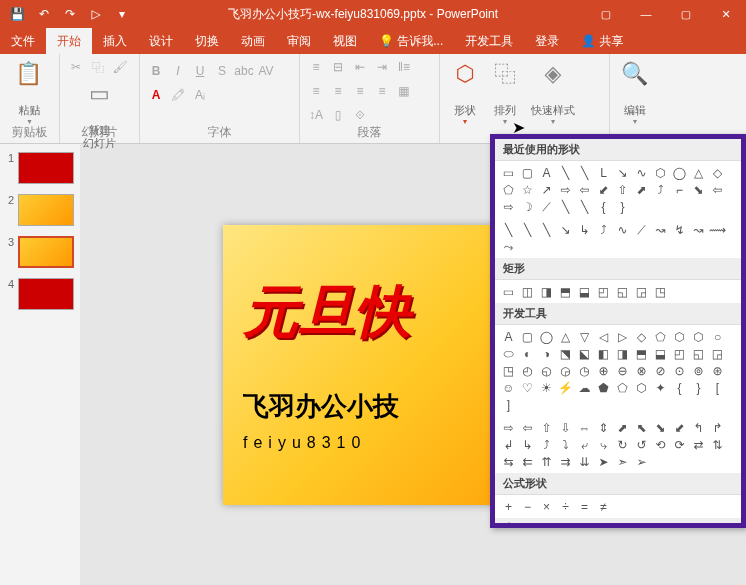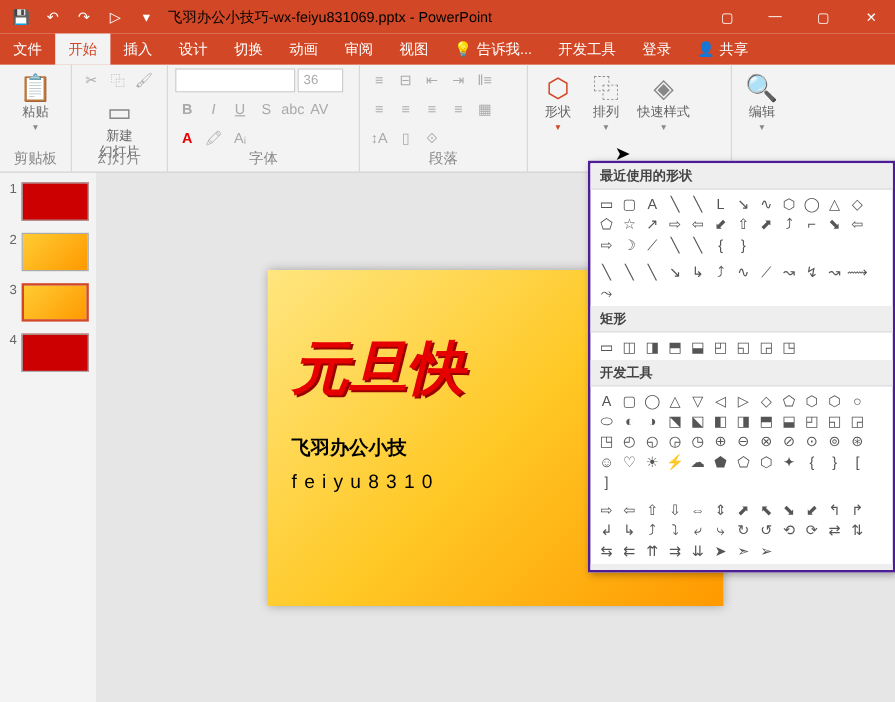--- a/index.html
+++ b/index.html
@@ -1,48 +1,48 @@
 <!DOCTYPE html>
 <html><head>
 <meta charset="utf-8">
 <style>
 *{margin:0;padding:0;box-sizing:border-box;font-family:"Microsoft YaHei",sans-serif;font-size:12px;user-select:none}
 body{width:746px;height:585px;background:#f3f3f3;overflow:hidden;position:relative}
 .title-bar{height:28px;background:#d24726;display:flex;align-items:center;color:#fff}
 .qat{display:flex;gap:2px;padding:0 6px}
 .qat-btn{width:24px;height:24px;display:flex;align-items:center;justify-content:center;cursor:pointer;color:#fff;font-size:12px}
-.title-text{flex:1;text-align:left;font-size:12px;color:#000000}
+.title-text{flex:1;text-align:center;font-size:12px;color:#ffffff}
 .win-btns{display:flex}
 .win-btn{width:40px;height:28px;display:flex;align-items:center;justify-content:center;cursor:pointer;font-size:11px}
 .ribbon-tabs{height:26px;background:#d24726;display:flex;color:#fff}
 .tab{padding:5px 11px;cursor:pointer;font-size:12px;color:#fff}
 .tab.active{background:#f3f3f3;color:#d24726}
 .ribbon{height:90px;background:#f3f3f3;border-bottom:1px solid #ccc;display:flex}
 .group{border-right:1px solid #d8d8d8;padding:3px 6px 0;display:flex;flex-direction:column;position:relative}
 .group-label{position:absolute;bottom:2px;left:0;right:0;text-align:center;font-size:12px;color:#888}
 .group-row{display:flex;gap:2px;align-items:center}
 .big-btn{display:flex;flex-direction:column;align-items:center;padding:3px 5px;cursor:pointer;color:#888}
 .big-icon{width:28px;height:28px;display:flex;align-items:center;justify-content:center;font-size:22px}
-.big-label{font-size:11px;margin-top:0;line-height:1.2;text-align:center;color:#666}
+.big-label{font-size:11px;margin-top:16px;line-height:1.2;text-align:center;color:#666}
 .sm-btn{width:20px;height:20px;display:flex;align-items:center;justify-content:center;cursor:pointer;color:#aaa;font-size:12px}
 .font-box{width:100px;height:20px;border:1px solid #ccc;background:#fff;padding:0 4px;color:#aaa;font-size:11px;display:flex;align-items:center}
 .shapes-btn{color:#d24726}
 .workspace{display:flex;height:441px}
 .thumb-panel{width:80px;background:#f3f3f3;padding:8px 4px;overflow:hidden}
 .thumb{display:flex;gap:4px;margin-bottom:10px;cursor:pointer}
 .thumb-num{width:10px;font-size:11px;color:#666;text-align:right}
 .thumb-slide{width:56px;height:32px;border:1px solid #aaa;background:#fff;position:relative}
 .thumb.sel .thumb-slide{border:2px solid #d24726}
 .thumb-yellow{background:linear-gradient(135deg,#fc3,#f90)}
 .slide-area{flex:1;background:#e6e6e6;display:flex;align-items:center;justify-content:center;overflow:hidden}
 .slide{width:380px;height:280px;background:linear-gradient(135deg,#ffe680 0%,#ffc926 50%,#ff9900 100%);box-shadow:0 0 8px rgba(0,0,0,.3);position:relative;padding:30px 20px}
-.slide-title{font-size:48px;font-weight:900;color:#e60000;text-shadow:2px 2px 0 #900;font-style:italic;margin-top:20px}
-.slide-sub{font-size:16px;font-weight:700;color:#000;margin-top:24px}
+.slide-title{font-size:56px;font-weight:900;color:#e60000;text-shadow:2px 2px 0 #900;font-style:italic;margin-top:20px}
+.slide-sub{font-size:26px;font-weight:700;color:#000;margin-top:38px}
 .slide-id{font-size:16px;color:#000;margin-top:10px;letter-spacing:6px}
-.shapes-panel{position:absolute;left:490px;top:134px;width:256px;height:343px;background:#fff;border:2px solid #4c1d95;box-shadow:2px 2px 6px rgba(0,0,0,.3);overflow:hidden;z-index:100}
+.shapes-panel{position:absolute;left:490px;top:134px;width:256px;height:394px;background:#fff;border:5px solid #4c1d95;box-shadow:2px 2px 6px rgba(0,0,0,.3);overflow:hidden;z-index:100}
 .sp-cat{padding:3px 8px;background:#eee;font-size:11px;font-weight:600;color:#444;border-bottom:1px solid #ddd}
 .sp-grid{display:flex;flex-wrap:wrap;padding:3px 4px;gap:0}
 .sp{width:19px;height:17px;display:flex;align-items:center;justify-content:center;font-size:12px;color:#555;cursor:pointer;border:1px solid transparent}
 .cursor{position:absolute;left:512px;top:118px;z-index:200;font-size:16px;color:#000;pointer-events:none}
 </style>
 </head>
 <body>
 
 <div class="title-bar">
   <div class="qat">
@@ -92,24 +92,20 @@
       <div class="sm-btn">🖌</div>
     </div>
     <div class="big-btn">
       <div class="big-icon">▭</div>
       <div class="big-label" style="white-space:pre-line">新建
 幻灯片</div>
     </div>
     <div class="group-label">幻灯片</div>
   </div>
   <div class="group" style="width:160px">
-    <div class="group-row">
-      <div class="font-box"></div>
-      <div class="font-box" style="width:38px">36</div>
-    </div>
     <div class="group-row" style="margin-top:4px">
       <div class="sm-btn">
           <b>B</b>
         </div>
       <div class="sm-btn">
           <i>I</i>
         </div>
       <div class="sm-btn">
           <u>U</u>
         </div>

